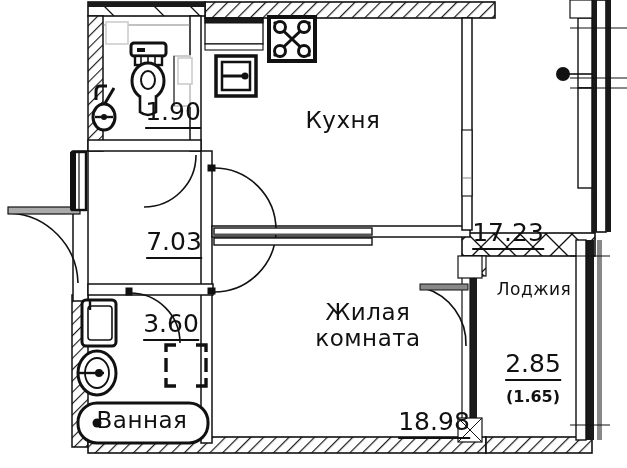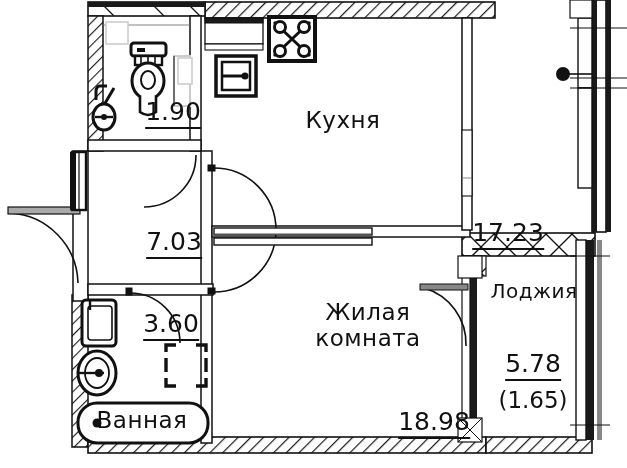--- a/index.html
+++ b/index.html
@@ -29,34 +29,35 @@
     font-weight: 400;
     white-space: nowrap;
     letter-spacing: 0.5px;
     line-height: 1.12;
     text-align: center;
   }
   .room-name {
     font-size: 23px;
   }
   .room-name-small {
-    font-size: 20px;
+    font-size: 17px;
     margin-top: 19px;
   }
   .area-value {
     font-size: 25px;
     border-bottom: 2.5px solid #111111;
     display: inline-block;
     padding-bottom: 1px;
     letter-spacing: 0px;
   }
   .area-value-sub {
-    font-size: 23px;
+    font-size: 16px;
     display: inline-block;
     letter-spacing: 0px;
+    font-weight: bold;
   }
   .lbl-center {
     transform: translateX(-50%);
   }
 </style>
 </head>
 <body>
 
 <div id="plan-root">
 
@@ -305,20 +306,20 @@
 
   <div class="room-label lbl-center" style="left:434px; top:408px;">
     <span class="area-value">18.98</span>
   </div>
 
   <div class="room-label lbl-center" style="left:534px; top:280px;">
     <span class="room-name-small">Лоджия</span>
   </div>
 
   <div class="room-label lbl-center" style="left:533px; top:350px;">
-    <span class="area-value">5.78</span>
+    <span class="area-value">2.85</span>
   </div>
 
   <div class="room-label lbl-center" style="left:533px; top:388px;">
     <span class="area-value-sub">(1.65)</span>
   </div>
 
 </div>
 
 </body></html>

